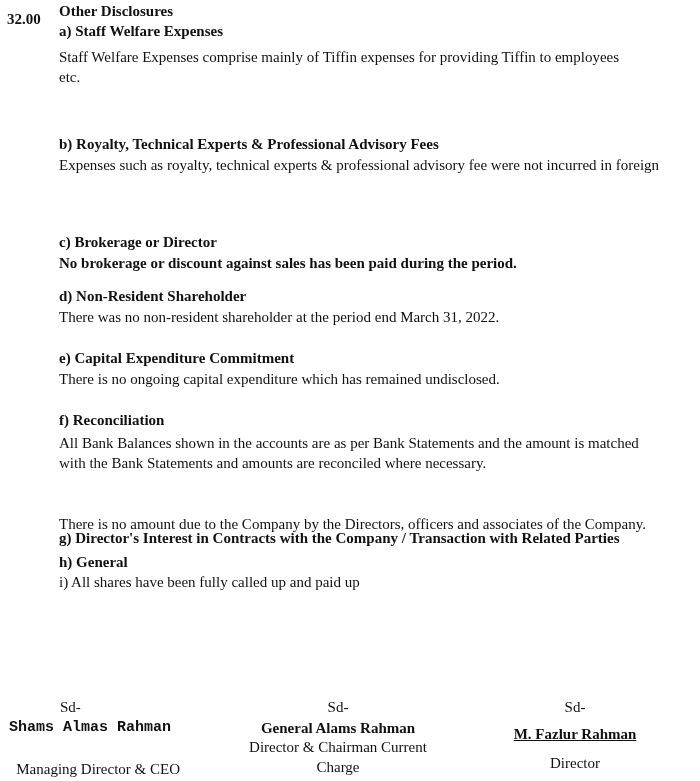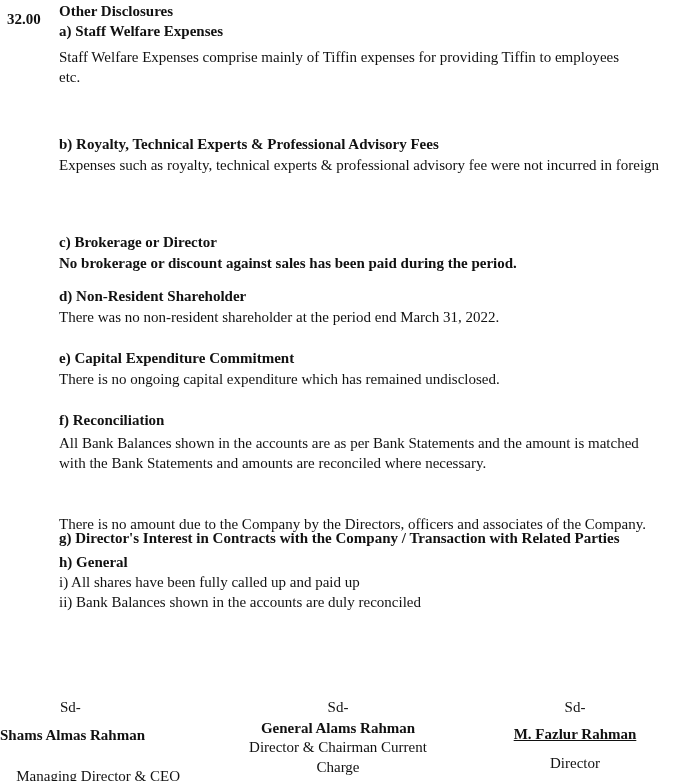--- a/index.html
+++ b/index.html
@@ -56,28 +56,27 @@
   </div>
 
   <div class="abs ind bold" style="top:484px;margin-top:44px;">g) Director's Interest in Contracts with the Company / Transaction with Related Parties</div>
   <div class="abs body-text" style="top:514px;">
     <div>There is no amount due to the Company by the Directors, officers and associates of the Company.</div>
   </div>
 
   <div class="abs ind bold" style="top:552px;">h) General</div>
   <div class="abs body-text" style="top:572px;">
     <div>i) All shares have been fully called up and paid up</div>
-    <div>ii) Bank Balances shown in the accounts are duly reconciled</div>
   </div>
 </div>
 
 <div>
   <div class="sig" style="left:0px; top:697px; width:180px;">
     <span class="sd" style="padding-left:60px; text-align:left;">Sd-</span>
-    <span class="nm bold" style="text-align:left; margin-top:8px;">Shams Almas Rahman</span>
+    <span class="nm bold" style="text-align:center; margin-top:1px;font-family:Liberation Mono, monospace;">Shams Almas Rahman</span>
     <span class="ti" style="text-align:right; margin-top:21px;">Managing Director &amp; CEO</span>
   </div>
 
   <div class="sig" style="left:238px; top:697px; width:200px;">
     <span class="sd">Sd-</span>
     <span class="nm bold" style="margin-top:1px;">General Alams Rahman</span>
     <span class="ti" style="margin-top:-1px;">Director &amp; Chairman Current Charge</span>
   </div>
 
   <div class="sig" style="left:490px; top:697px; width:170px;">

